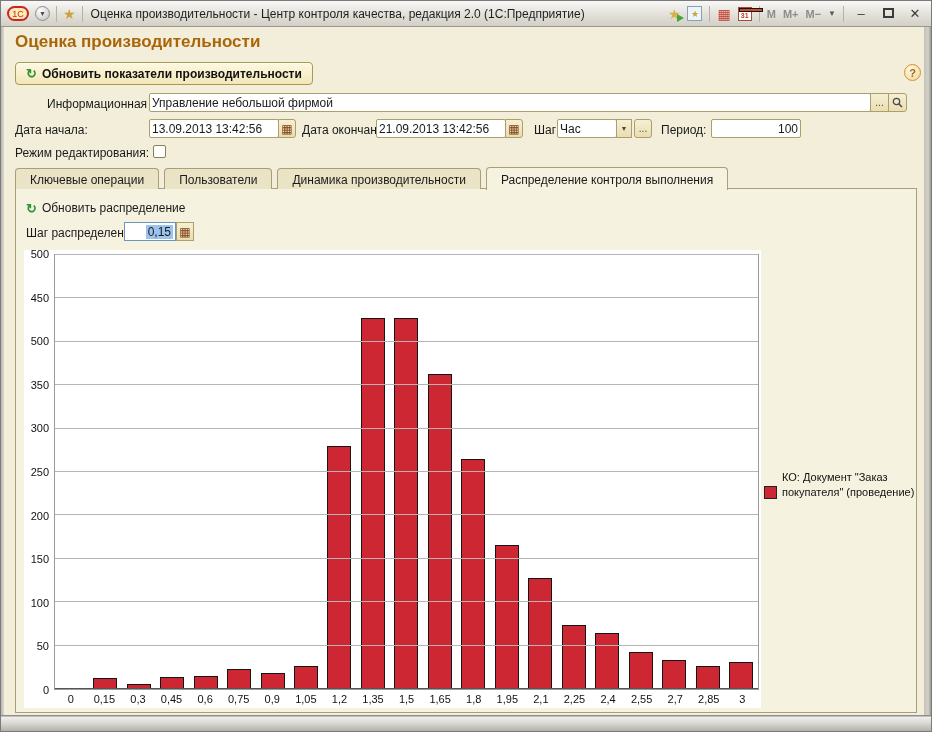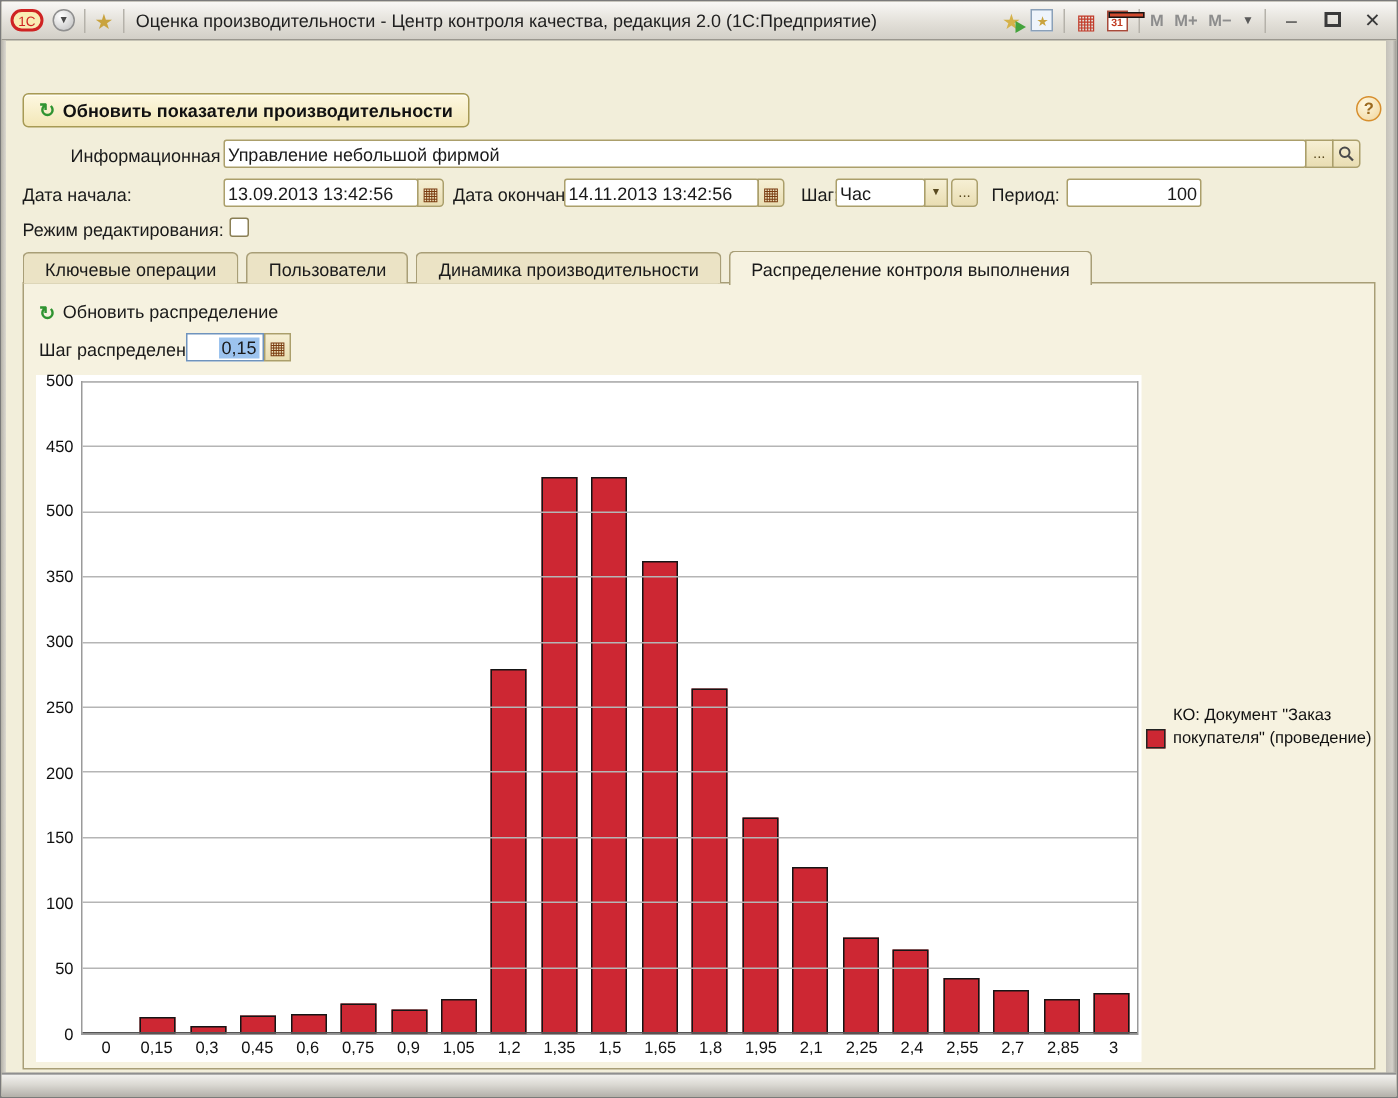--- a/index.html
+++ b/index.html
@@ -127,20 +127,21 @@
       <span class="mem-btn">М+</span>
       <span class="mem-btn">М−</span>
       <span class="tb-chevron">▼</span>
       <span class="tb-sep"></span>
       <span class="win-ctl">–</span>
       <span class="win-ctl"><span class="win-max"></span></span>
       <span class="win-ctl">✕</span>
     </span>
   </div>
 
+  <div class="page-title">Оценка производительности</div>
 
   <button class="main-btn">
     <span class="refresh-glyph">↻</span>
     <span>Обновить показатели производительности</span>
   </button>
   <div class="help-btn">?</div>
 
   <div class="flabel" style="left:14px; top:96px;margin-left:32px;">Информационная база:</div>
   <div class="tinput" style="left:148px; top:92px; width:722px;">Управление небольшой фирмой</div>
   <div class="sq-btn" style="left:869px; top:92px; width:19px;">...</div>
@@ -151,21 +152,21 @@
       </svg>
   </div>
 
   <div class="flabel" style="left:14px; top:122px;">Дата начала:</div>
   <div class="tinput" style="left:148px; top:118px; width:130px;">13.09.2013 13:42:56</div>
   <div class="sq-btn" style="left:277px; top:118px; width:18px; border-radius:0 3px 3px 0;">
       <span class="grid-glyph">▦</span>
     </div>
 
   <div class="flabel" style="left:301px; top:122px;">Дата окончания:</div>
-  <div class="tinput" style="left:375px; top:118px; width:130px;">14.11.2013 13:42:56</div>
+  <div class="tinput" style="left:375px; top:118px; width:130px;">21.09.2013 13:42:56</div>
   <div class="sq-btn" style="left:504px; top:118px; width:18px; border-radius:0 3px 3px 0;">
       <span class="grid-glyph">▦</span>
     </div>
 
   <div class="flabel" style="left:533px; top:122px;">Шаг:</div>
   <div class="tinput" style="left:556px; top:118px; width:60px;">Час</div>
   <div class="sq-btn" style="left:615px; top:118px; width:16px;">
       <span style="font-size:7px;">▼</span>
     </div>
   <div class="sq-btn" style="left:633px; top:118px; width:18px; border-radius:3px;">...</div>

